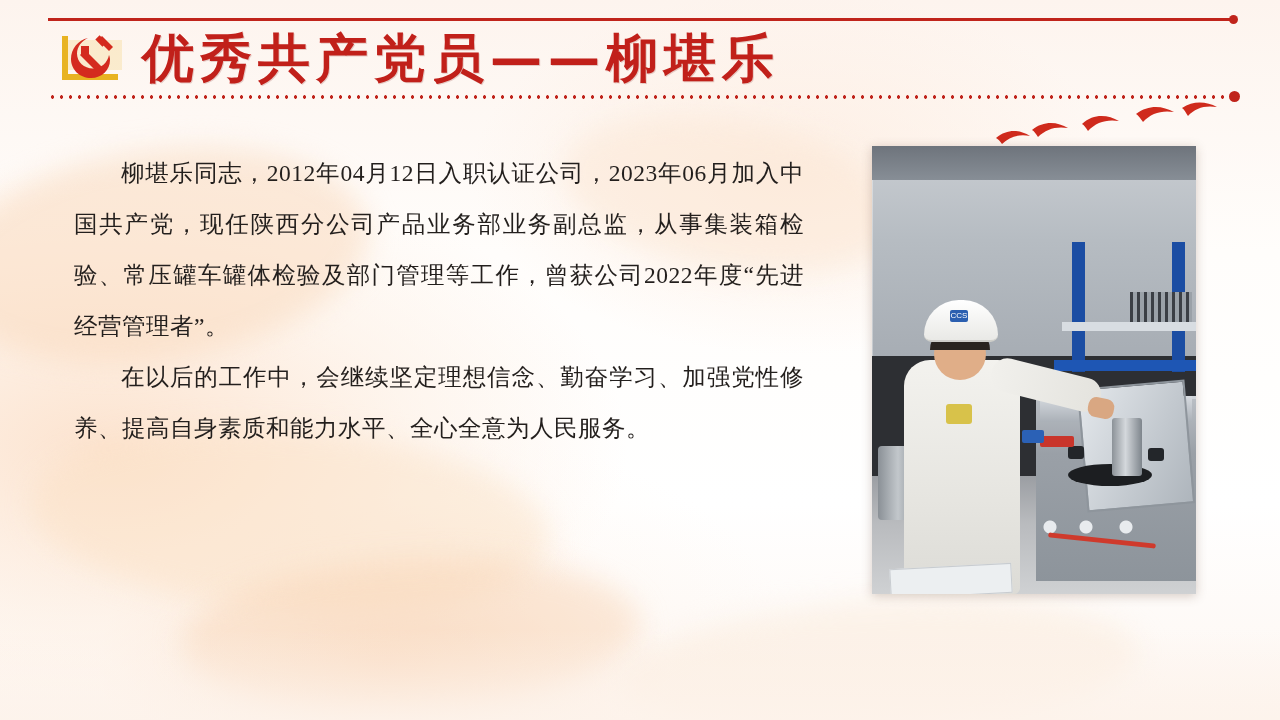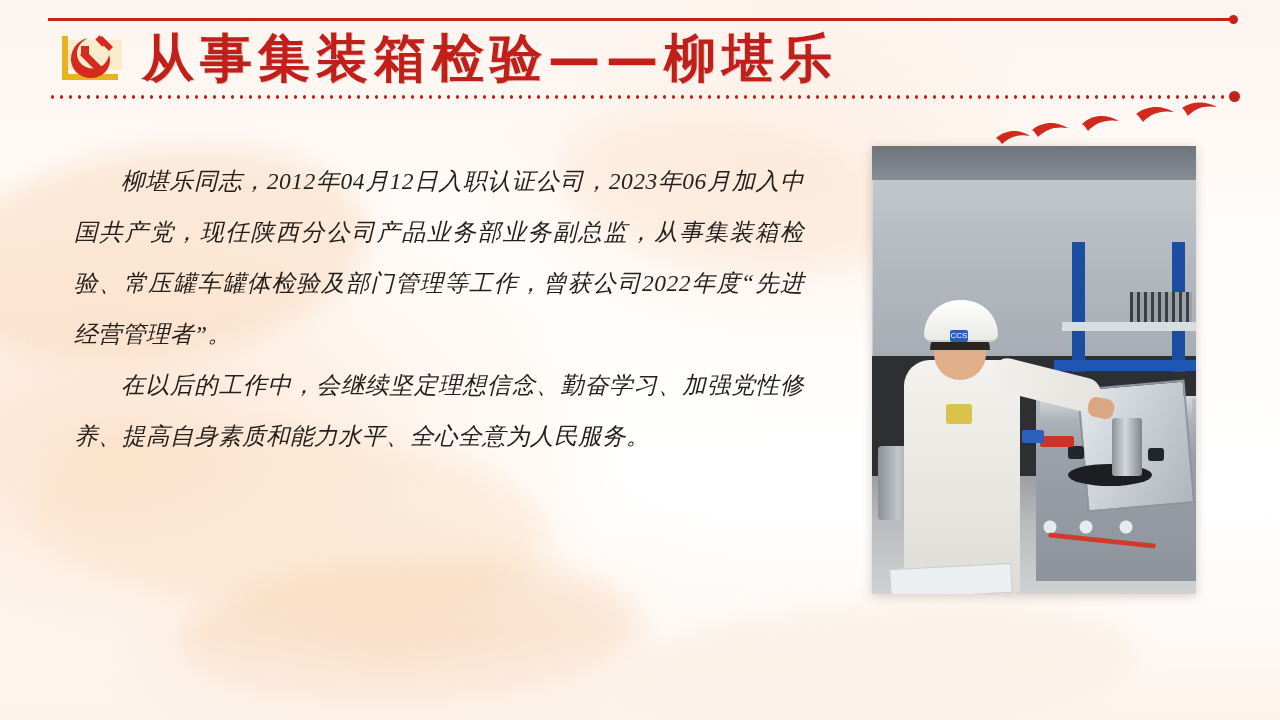--- a/index.html
+++ b/index.html
@@ -95,28 +95,27 @@
 
   .birds {
     position: absolute;
     right: 44px; top: 100px;
     width: 250px; height: 56px;
   }
 
   
   .body-text {
     position: absolute;
-    left: 74px; top: 156px;
+    left: 74px; top: 148px;
     width: 730px;
     font-size: 23.5px;
     line-height: 51px;
     color: #231f1d;
     letter-spacing: 0.5px;
     text-align: justify;
-    font-style: italic;
   }
   .body-text p {
     margin: 0;
     text-indent: 2em;
   }
 
   
   .photo-frame {
     position: absolute;
     left: 872px; top: 146px;
@@ -237,21 +236,20 @@
     position: absolute; left: 52px; top: 154px; width: 74px; height: 40px;
     background: linear-gradient(180deg, #ffffff 0%, #e9e9e6 100%);
     border-radius: 38px 38px 8px 8px;
     border-bottom: 2px solid #cfcfca;
   }
   .ph-helmet-logo {
     position: absolute; left: 78px; top: 164px; width: 18px; height: 12px;
     background: #2b5fb0; border-radius: 2px;
     font-size: 8px; color: #fff; text-align: center; line-height: 12px;
     font-family: "Liberation Sans", sans-serif;
-    margin-top: 20px;
   }
   .ph-badge {
     position: absolute; left: 74px; top: 258px; width: 26px; height: 20px;
     background: #d8c24a; border-radius: 3px;
   }
   .ph-paper {
     position: absolute; left: 18px; top: 420px; width: 120px; height: 28px;
     background: #eceff1; transform: rotate(-3deg);
     border: 1px solid #c8ccd0;
   }
@@ -292,21 +290,21 @@
             <path d="M30 8 C20 10 13 19 13 29 C13 40 22 48 33 48 C44 48 52 40 52 30 C52 28 51.6 26.4 51 25 C49.6 32.6 43 38.6 35 38.6 C26 38.6 19 32 19 23.6 C19 16.6 23.6 11 30 8 Z"></path>
             <path d="M44 6 L55 17 L51 21 L40 10 Z"></path>
             <path d="M38 8 L48 8 L48 14 L38 14 Z" transform="rotate(45 43 11)"></path>
             <path d="M27 20 L47 40 L42 45 L22 25 Z"></path>
             <path d="M23 16 L31 16 L31 24 L23 24 Z"></path>
           </g>
         </g>
       </svg>
     </div>
 
-    <div class="title">从事集装箱检验——柳堪乐</div>
+    <div class="title">优秀共产党员——柳堪乐</div>
 
     <div class="header-dots"></div>
 
     <div class="birds">
       <svg viewBox="0 0 250 56" width="250" height="56">
         <g fill="#cf2a1c">
           <path d="M10 38 C22 28 34 30 44 36 C34 34 24 36 16 44 C14 41 12 39 10 38 Z"></path>
           <path d="M46 30 C58 20 72 22 82 28 C70 26 60 29 52 37 C50 34 48 31 46 30 Z"></path>
           <path d="M96 24 C108 13 122 15 133 21 C121 19 110 22 102 31 C100 28 98 25 96 24 Z"></path>
           <path d="M150 14 C163 4 177 6 188 12 C176 10 165 13 157 22 C155 19 152 15 150 14 Z"></path>

